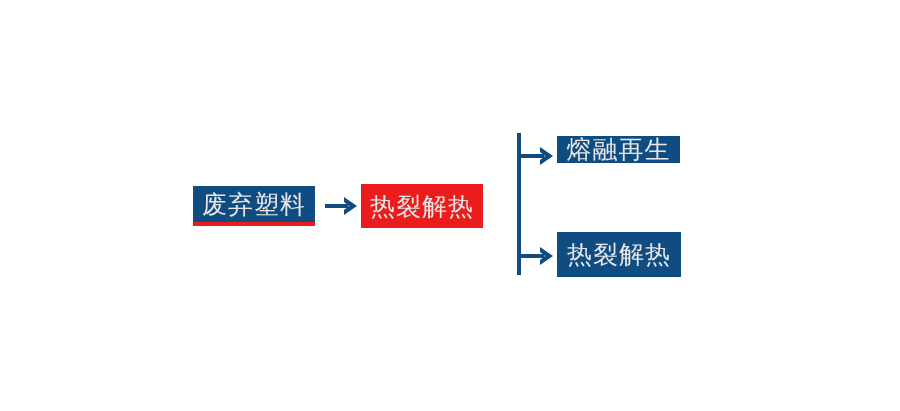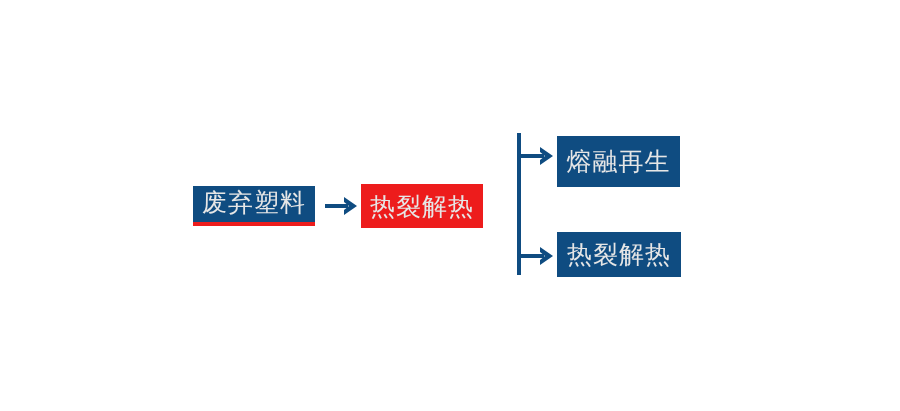--- a/index.html
+++ b/index.html
@@ -40,33 +40,32 @@
     background: #ed1c1c;
   }
 
   
   .node-source {
     left: 193px;
     top: 186px;
     width: 122px;
     height: 40px;
     border-bottom: 4px solid #ed1c1c;
-    font-family: Liberation Mono, monospace;
   }
   .node-process {
     left: 361px;
     top: 184px;
     width: 122px;
     height: 44px;
   }
   .node-out-1 {
     left: 557px;
     top: 136px;
     width: 123px;
-    height: 51px;
+    height: 27px;
     justify-content: center;
   }
   .node-out-2 {
     left: 557px;
     top: 232px;
     width: 124px;
     height: 45px;
     align-items: center;
   }
 

